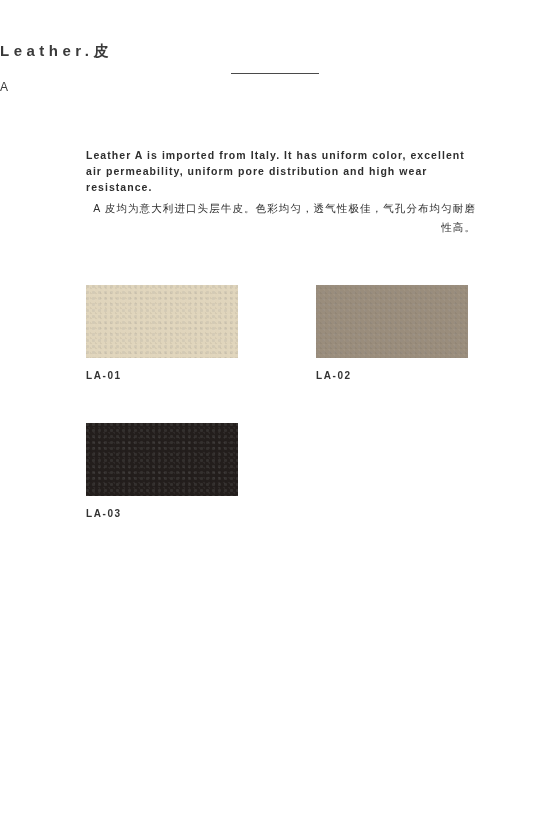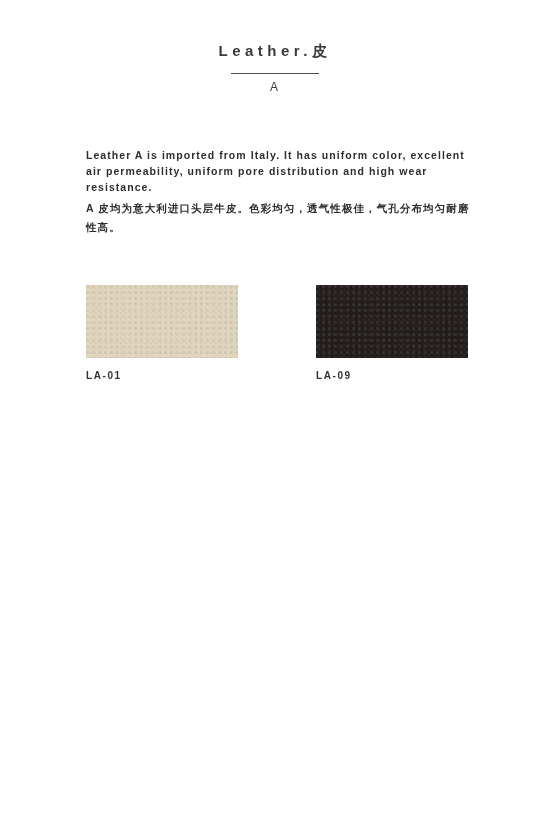--- a/index.html
+++ b/index.html
@@ -15,21 +15,21 @@
     color: #2b2b2b;
     overflow: hidden;
   }
 
   
   .header {
     position: absolute;
     top: 42px;
     left: 0;
     width: 550px;
-    text-align: center;
+    text-align: left;
   }
   .title {
     font-size: 15px;
     font-weight: 700;
     letter-spacing: 4.5px;
     color: #3a3a3a;
     line-height: 1.2;
     margin: 0;
     white-space: nowrap;
   }
@@ -59,24 +59,25 @@
     letter-spacing: 1.05px;
     line-height: 16px;
     color: #2e2e2e;
   }
   .desc-cn {
     position: absolute;
     top: 188px;
     left: 86px;
     width: 390px;
     font-size: 10.5px;
-    font-weight: 700;
+    font-weight: 400;
     letter-spacing: 1.1px;
     line-height: 19px;
     color: #2e2e2e;
+    text-align: right;
   }
 
   
   .swatch-grid {
     position: absolute;
     top: 285px;
     left: 86px;
     width: 382px;
     display: grid;
     grid-template-columns: 152px 152px;
@@ -127,16 +128,20 @@
 
 <p class="desc-en">Leather A is imported from Italy. It has uniform color, excellent air permeability, uniform pore distribution and high wear resistance.</p>
 <p class="desc-cn">A 皮均为意大利进口头层牛皮。色彩均匀，透气性极佳，气孔分布均匀耐磨性高。</p>
 
 <div class="swatch-grid">
     <div class="swatch-cell">
       <div class="swatch-chip" style="background: rgb(224, 213, 188);"></div>
       <div class="swatch-label">LA-01</div>
     </div>
     <div class="swatch-cell">
+      <div class="swatch-chip" style="background: rgb(154, 141, 124);"></div>
+      <div class="swatch-label">LA-02</div>
+    </div>
+    <div class="swatch-cell">
       <div class="swatch-chip" style="background: rgb(35, 30, 28);"></div>
-      <div class="swatch-label">LA-09</div>
+      <div class="swatch-label">LA-03</div>
     </div>
   </div>
 
 </body></html>

